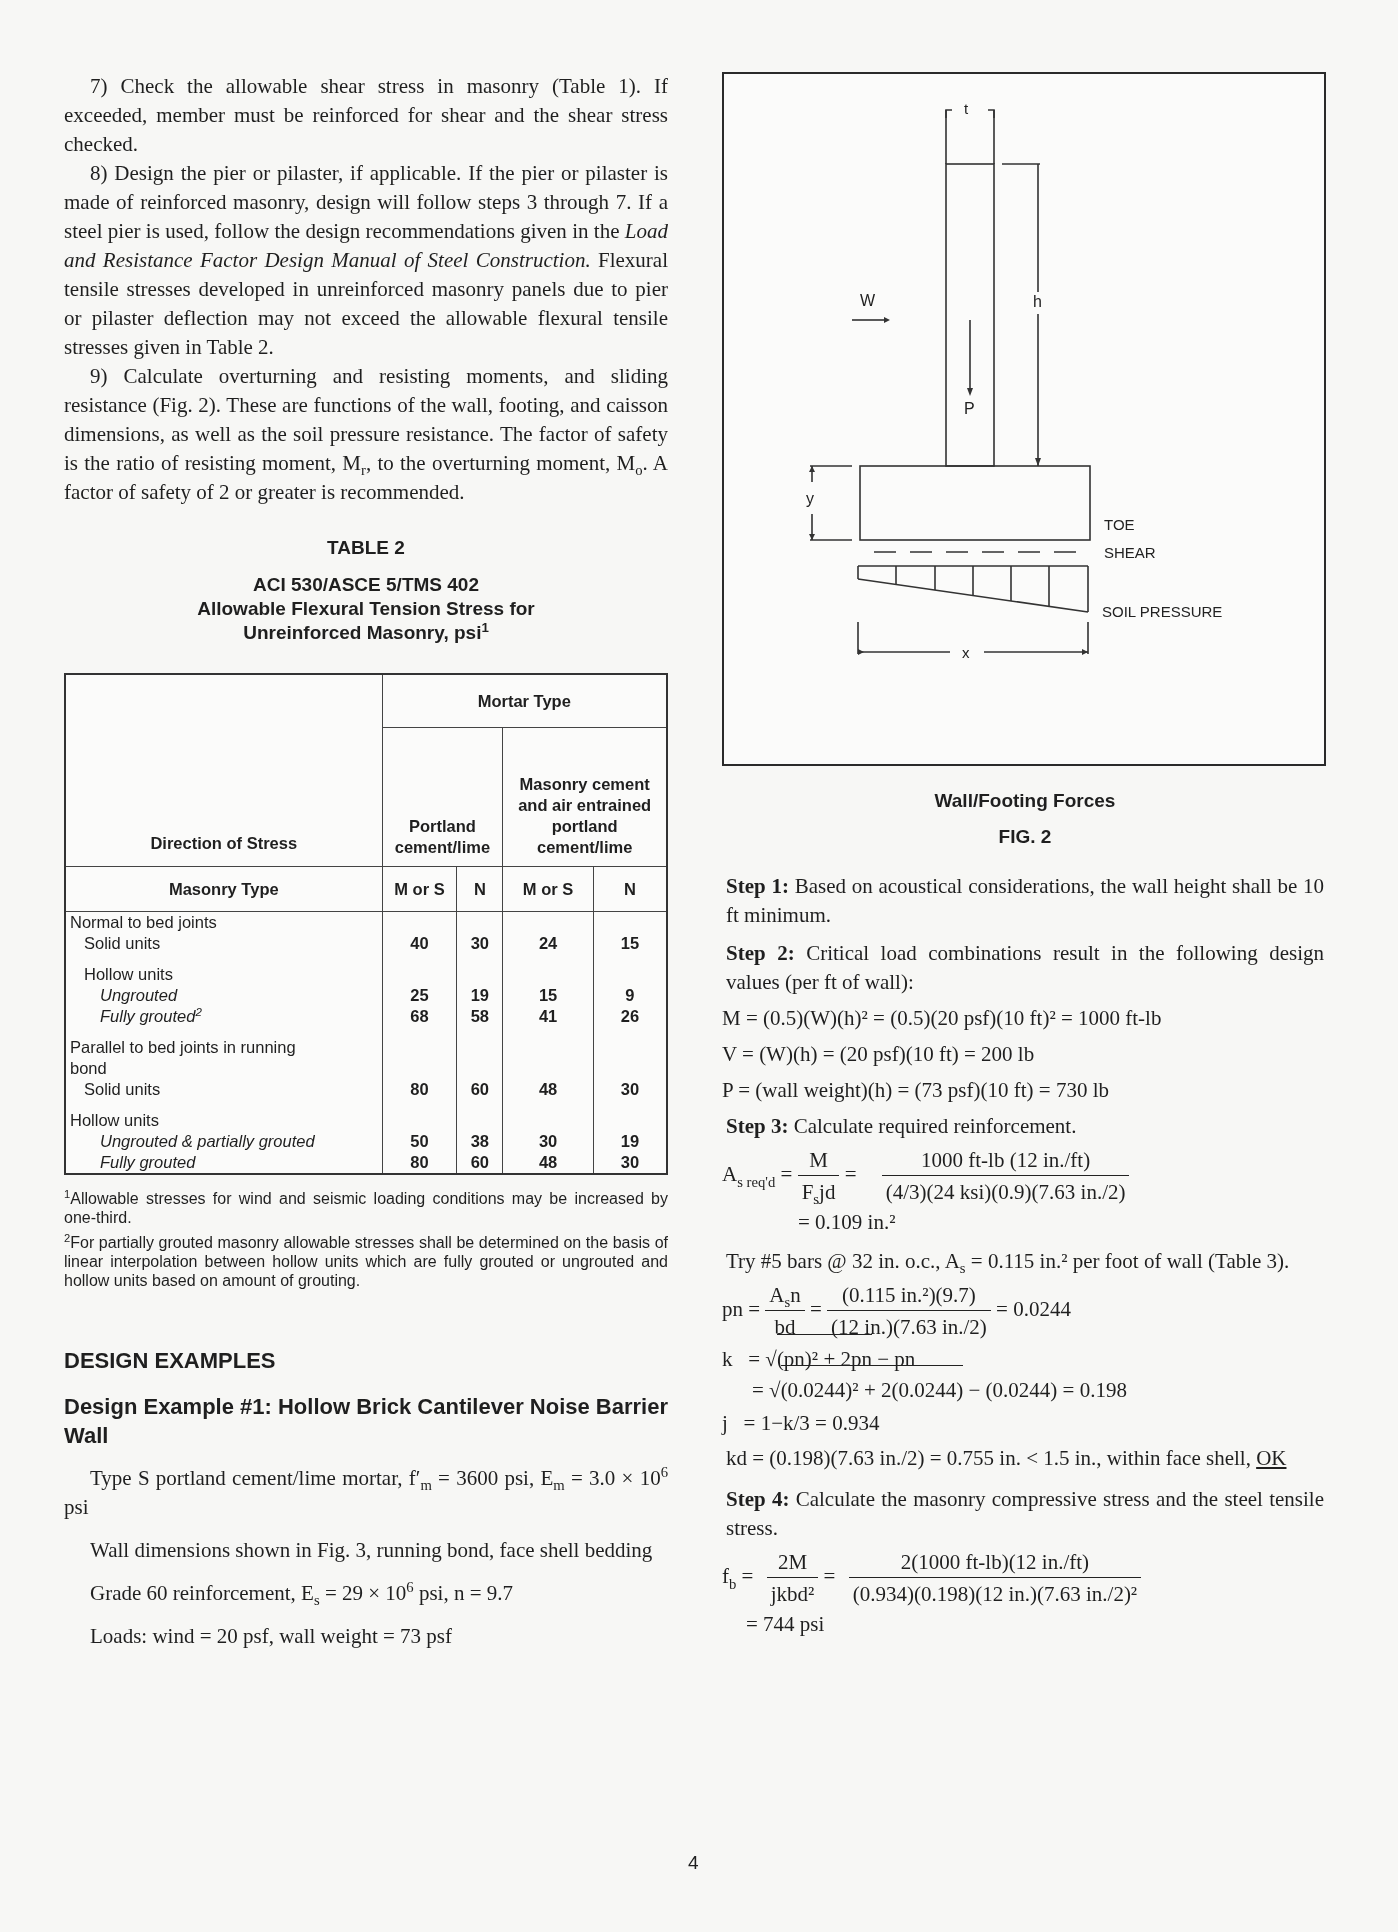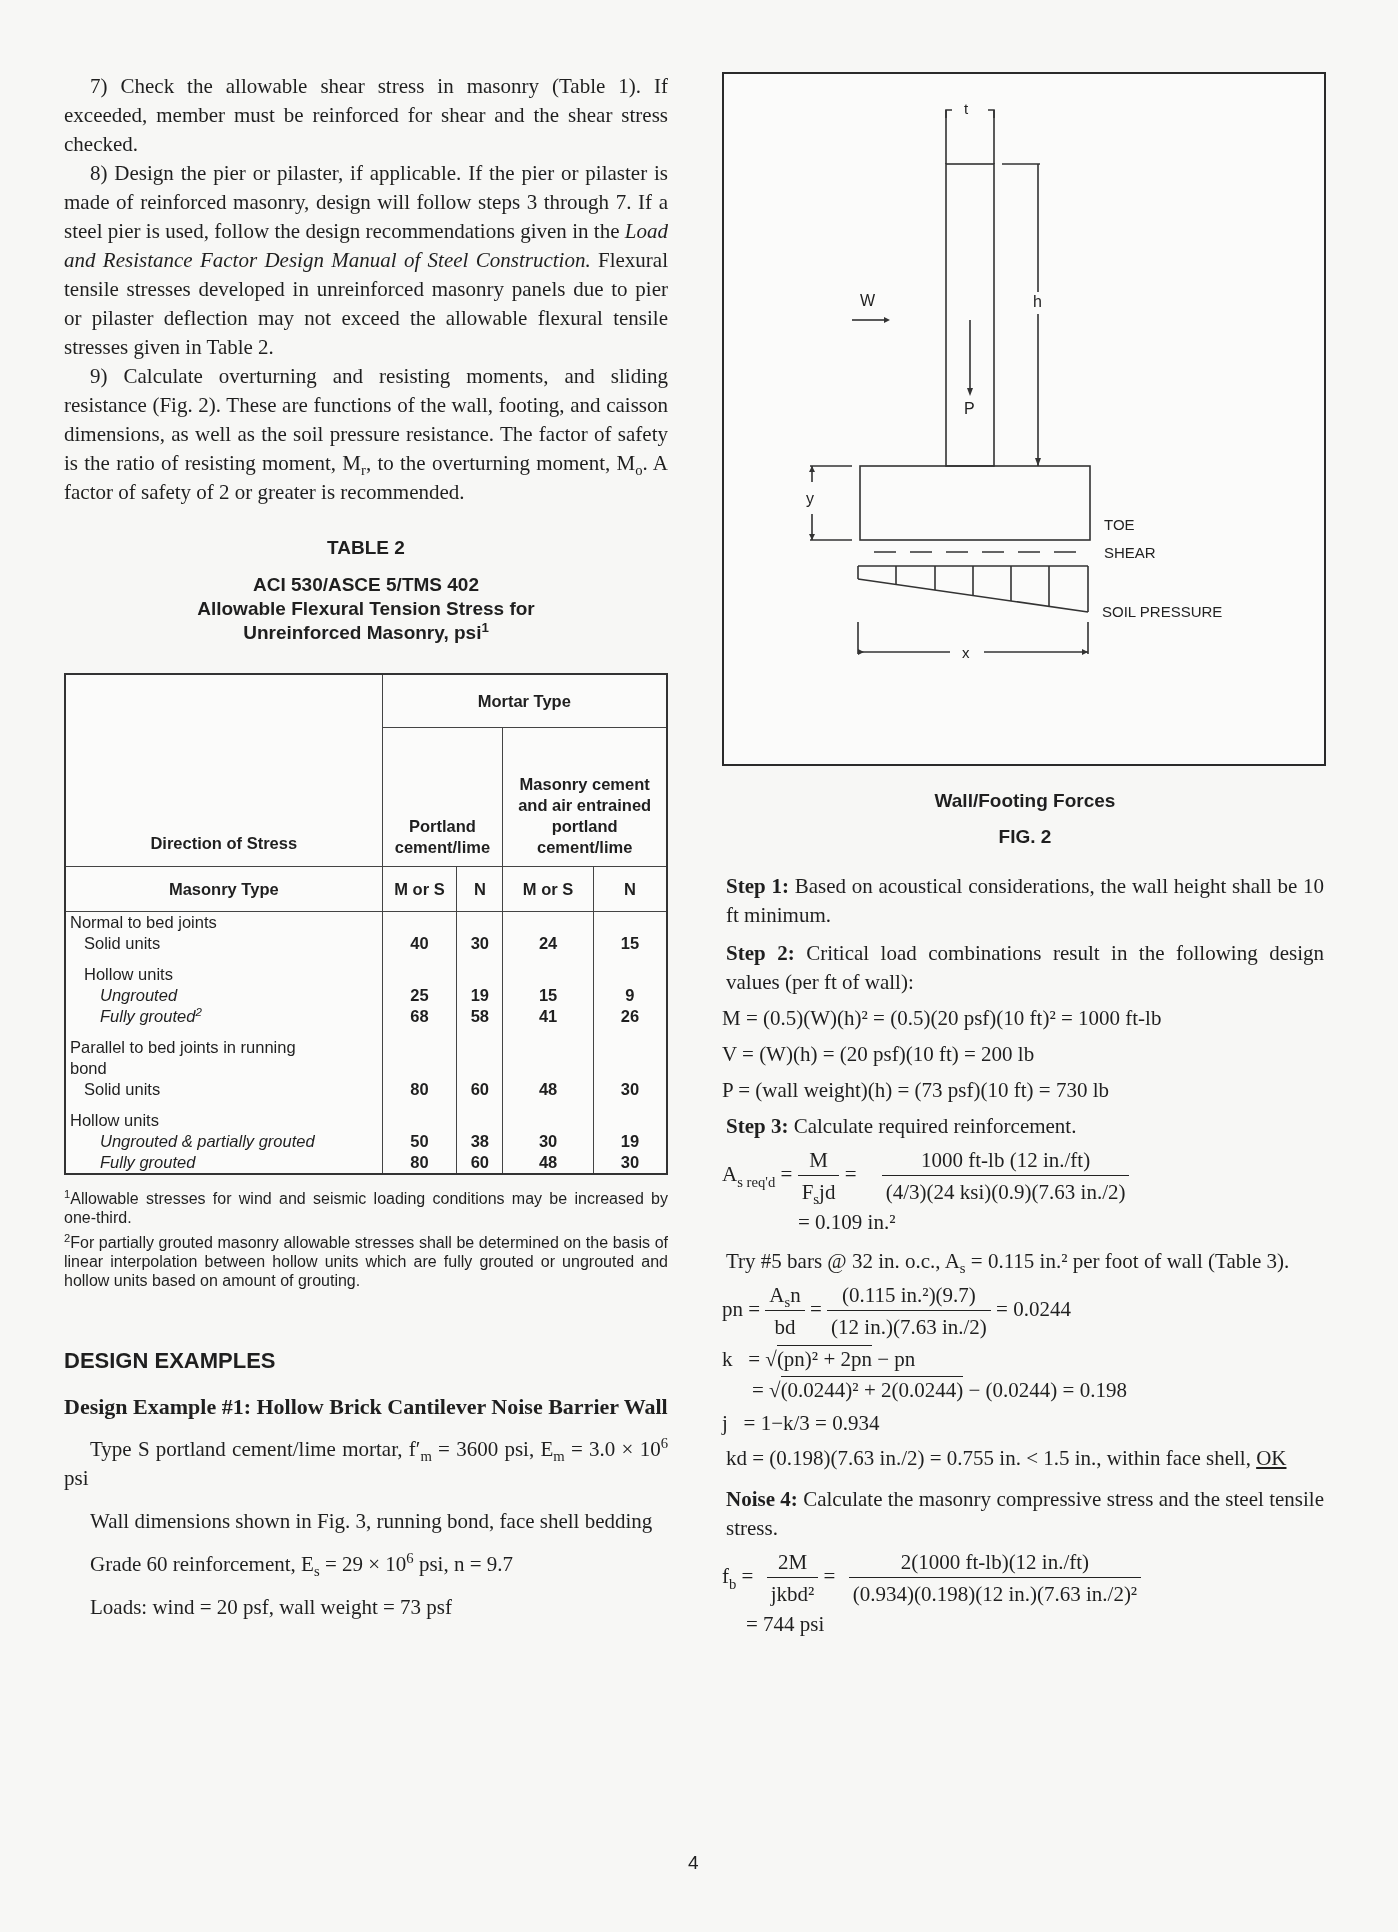--- a/index.html
+++ b/index.html
@@ -32,33 +32,33 @@
   td.num-cell { text-align: center; vertical-align: top; padding-top: 10px; font-weight: bold; }
   .ln { height: 21px; white-space: nowrap; }
   .ind1 { padding-left: 14px; }
   .ind2 { padding-left: 30px; font-style: italic; }
   .gap { height: 10px; }
 
   .footnotes { font-family: "Liberation Sans", sans-serif; font-size: 16px; line-height: 19px; margin-top: 14px; text-align: justify; }
   .footnotes p { margin: 0 0 6px 0; }
 
   .sec-head { font-family: "Liberation Sans", sans-serif; font-weight: bold; font-size: 22px; margin-top: 58px; }
-  .sub-head { font-family: Liberation Serif, serif; font-weight: bold; font-size: 22px; line-height: 29px; margin-top: 18px; }
+  .sub-head { font-family: Liberation Sans, sans-serif; font-weight: bold; font-size: 22px; line-height: 29px; margin-top: 18px; }
   .ex-para { margin-top: 14px; }
 
   .figure-box { position: relative; width: 600px; height: 690px; border: 2.5px solid #2a2a2a; background: #fbfbfa; }
   .figure-box svg { position: absolute; left: 0; top: 0; }
   .fig-caption { font-family: "Liberation Sans", sans-serif; font-weight: bold; font-size: 19px; text-align: center; }
 
   .step { margin: 4px; text-align: justify; }
   .eq { margin: 0; white-space: nowrap; }
   .frac { display: inline-block; vertical-align: middle; text-align: center; }
   .frac .num { display: block; padding: 0 4px; border-bottom: 1.5px solid #222; line-height: 30px; }
   .frac .den { display: block; padding: 0 4px; line-height: 32px; text-align: center; }
-  .sqrt { border-top: 1.5px solid #222; padding-top: 1px; }
+  .sqrt { border-top: 1.5px solid #222; padding-top: 12px; }
   .ok { text-decoration: underline; }
   .page-num { position: absolute; left: 688px; top: 1852px; font-family: "Liberation Sans", sans-serif; font-size: 19px; }
 </style>
 </head>
 <body>
 
 <div class="col-left">
   <p class="para serif">7) Check the allowable shear stress in masonry (Table 1). If exceeded, member must be reinforced for shear and the shear stress checked.</p>
   <p class="para serif"><span>8) Design the pier or pilaster, if applicable. If the pier or pilaster is made of reinforced masonry, design will follow steps 3 through 7. If a steel pier is used, follow the design recommendations given in the </span><i>Load and Resistance Factor Design Manual of Steel Construction.</i><span> Flexural tensile stresses developed in unreinforced masonry panels due to pier or pilaster deflection may not exceed the allowable flexural tensile stresses given in Table 2.</span></p>
   <p class="para serif"><span>9) Calculate overturning and resisting moments, and sliding resistance (Fig. 2). These are functions of the wall, footing, and caisson dimensions, as well as the soil pressure resistance. The factor of safety is the ratio of resisting moment, M</span><sub>r</sub><span>, to the overturning moment, M</span><sub>o</sub><span>. A factor of safety of 2 or greater is recommended.</span></p>
@@ -287,21 +287,21 @@
       <span class="frac"><span class="num"><span>A</span><sub>s</sub><span>n</span></span><span class="den">bd</span></span> =
       <span class="frac"><span class="num">(0.115 in.²)(9.7)</span><span class="den">(12 in.)(7.63 in./2)</span></span>
       <span>= 0.0244</span>
     </div>
 
     <p class="eq" style="margin-top:2px"><span>k</span>&nbsp;&nbsp;&nbsp;= √<span class="sqrt">(pn)² + 2pn</span><span> − pn</span></p>
     <p class="eq" style="padding-left:30px; margin-top:2px">= √<span class="sqrt">(0.0244)² + 2(0.0244)</span><span> − (0.0244) = 0.198</span></p>
     <p class="eq" style="margin-top:4px; white-space:pre">j   = 1−k/3 = 0.934</p>
     <p class="step" style="margin-top:6px"><span>kd = (0.198)(7.63 in./2) = 0.755 in. &lt; 1.5 in., within face shell, </span><span class="ok">OK</span></p>
 
-    <p class="step" style="margin-top:12px"><b>Noise 4:</b><span> Calculate the masonry compressive stress and the steel tensile stress.</span></p>
+    <p class="step" style="margin-top:12px"><b>Step 4:</b><span> Calculate the masonry compressive stress and the steel tensile stress.</span></p>
 
     <div class="eq">
       <span>f</span><sub>b</sub> =
       <span class="frac" style="margin-left:8px"><span class="num">2M</span><span class="den">jkbd²</span></span> =
       <span class="frac" style="margin-left:8px"><span class="num">2(1000 ft-lb)(12 in./ft)</span><span class="den">(0.934)(0.198)(12 in.)(7.63 in./2)²</span></span>
     </div>
     <p class="eq" style="padding-left:24px">= 744 psi</p>
   </div>
 </div>
 

